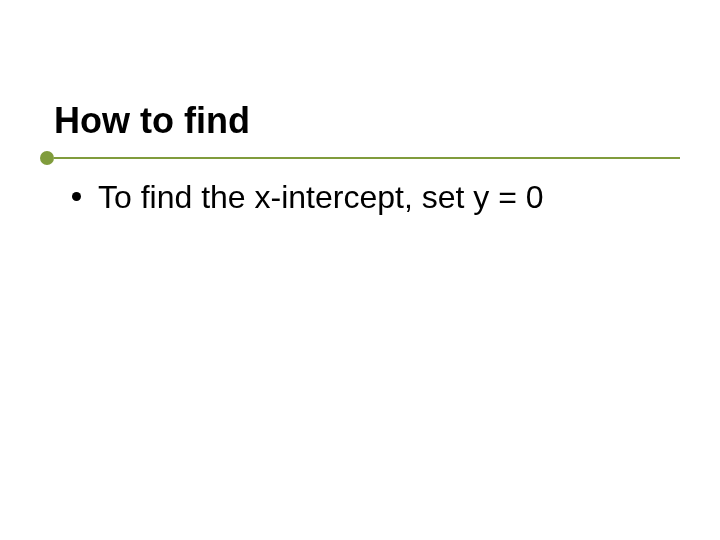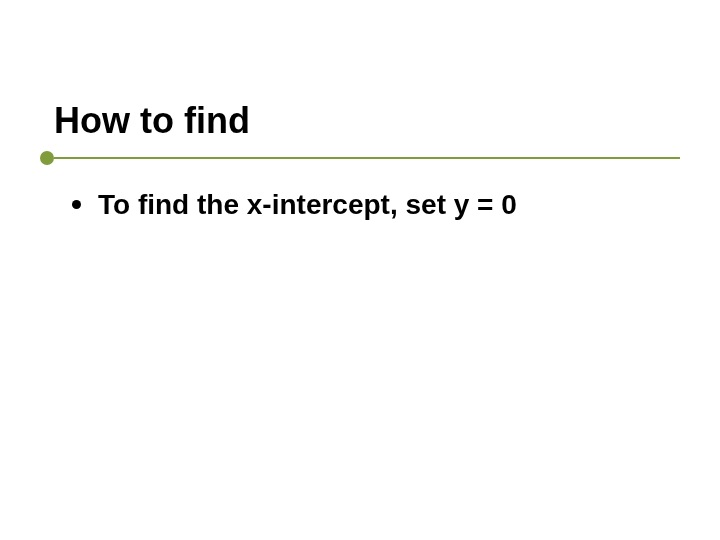--- a/index.html
+++ b/index.html
@@ -57,24 +57,23 @@
     width: 600px;
   }
   .body ul {
     list-style: none;
     margin: 0;
     padding: 0;
   }
   .body li {
     position: relative;
     padding-left: 32px;
-    font-size: 28px;
+    font-size: 32px;
     line-height: 34px;
-    margin: 8px 0 2px 0;
-    font-weight: bold;
+    margin: 0 0 2px 0;
   }
   .body li::before {
     content: "";
     position: absolute;
     left: 6px;
     top: 12px;
     width: 9px;
     height: 9px;
     background: #000;
     border-radius: 50%;

